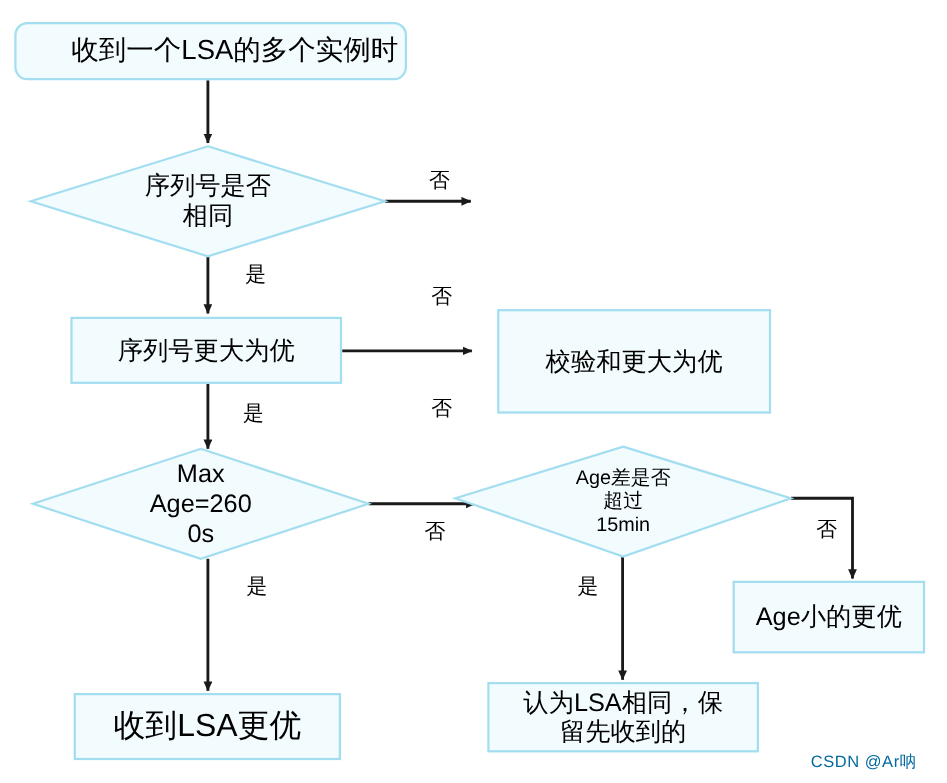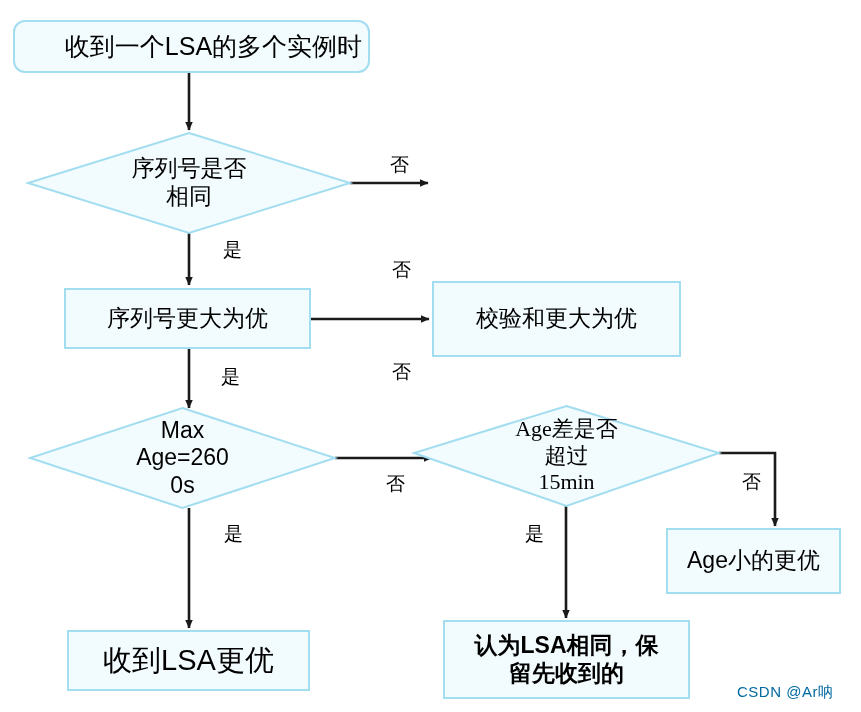--- a/index.html
+++ b/index.html
@@ -119,45 +119,45 @@
     <svg width="322" height="100" viewBox="0 0 322 100" xmlns="http://www.w3.org/2000/svg">
       <polygon points="161,0 322,50 161,100 0,50" fill="#F2FBFD" stroke="#A2DDF0" stroke-width="2"></polygon>
     </svg>
     <div class="diamond-label" style="font-size:23px;">序列号是否
 相同</div>
   </div>
 
 
   <div class="node" style="left:64px; top:288px; width:247px; height:61px; font-size:23px;">序列号更大为优</div>
 
-  <div class="node" style="left:432px; top:281px; width:249px; height:76px; font-size:23px;">校验和更大为优</div>
+  <div class="node" style="left:452px; top:281px; width:249px; height:95px; font-size:23px;">校验和更大为优</div>
 
   <div class="diamond-wrap" style="left:30px; top:408px; width:305px; height:100px;">
     <svg width="305" height="100" viewBox="0 0 305 100" xmlns="http://www.w3.org/2000/svg">
       <polygon points="152.5,0 305,50 152.5,100 0,50" fill="#F2FBFD" stroke="#A2DDF0" stroke-width="2"></polygon>
     </svg>
     <div class="diamond-label" style="font-size:23px;">Max
 Age=260
 0s</div>
   </div>
 
   <div class="diamond-wrap" style="left:414px; top:406px; width:305px; height:100px;">
     <svg width="305" height="100" viewBox="0 0 305 100" xmlns="http://www.w3.org/2000/svg">
       <polygon points="152.5,0 305,47 152.5,100 0,47" fill="#F2FBFD" stroke="#A2DDF0" stroke-width="2"></polygon>
     </svg>
-    <div class="diamond-label" style="font-size:22px;font-family:Liberation Serif, serif;">Age差是否
+    <div class="diamond-label" style="font-size:18px;">Age差是否
 超过
 15min</div>
   </div>
 
   <div class="node" style="left:666px; top:528px; width:175px; height:66px; font-size:23px;">Age小的更优</div>
 
   <div class="node" style="left:67px; top:630px; width:243px; height:61px; font-size:29px;">收到LSA更优</div>
 
-  <div class="node" style="left:443px; top:620px; width:247px; height:79px; font-size:23px;font-weight:bold;">认为LSA相同，保
+  <div class="node" style="left:443px; top:620px; width:247px; height:64px; font-size:23px;">认为LSA相同，保
 留先收到的</div>
 
   <div class="edge-label" style="left:390px; top:155px;">否</div>
 
   <div class="edge-label" style="left:223px; top:240px;">是</div>
 
   <div class="edge-label" style="left:392px; top:260px;">否</div>
 
   <div class="edge-label" style="left:392px; top:362px;">否</div>
 

